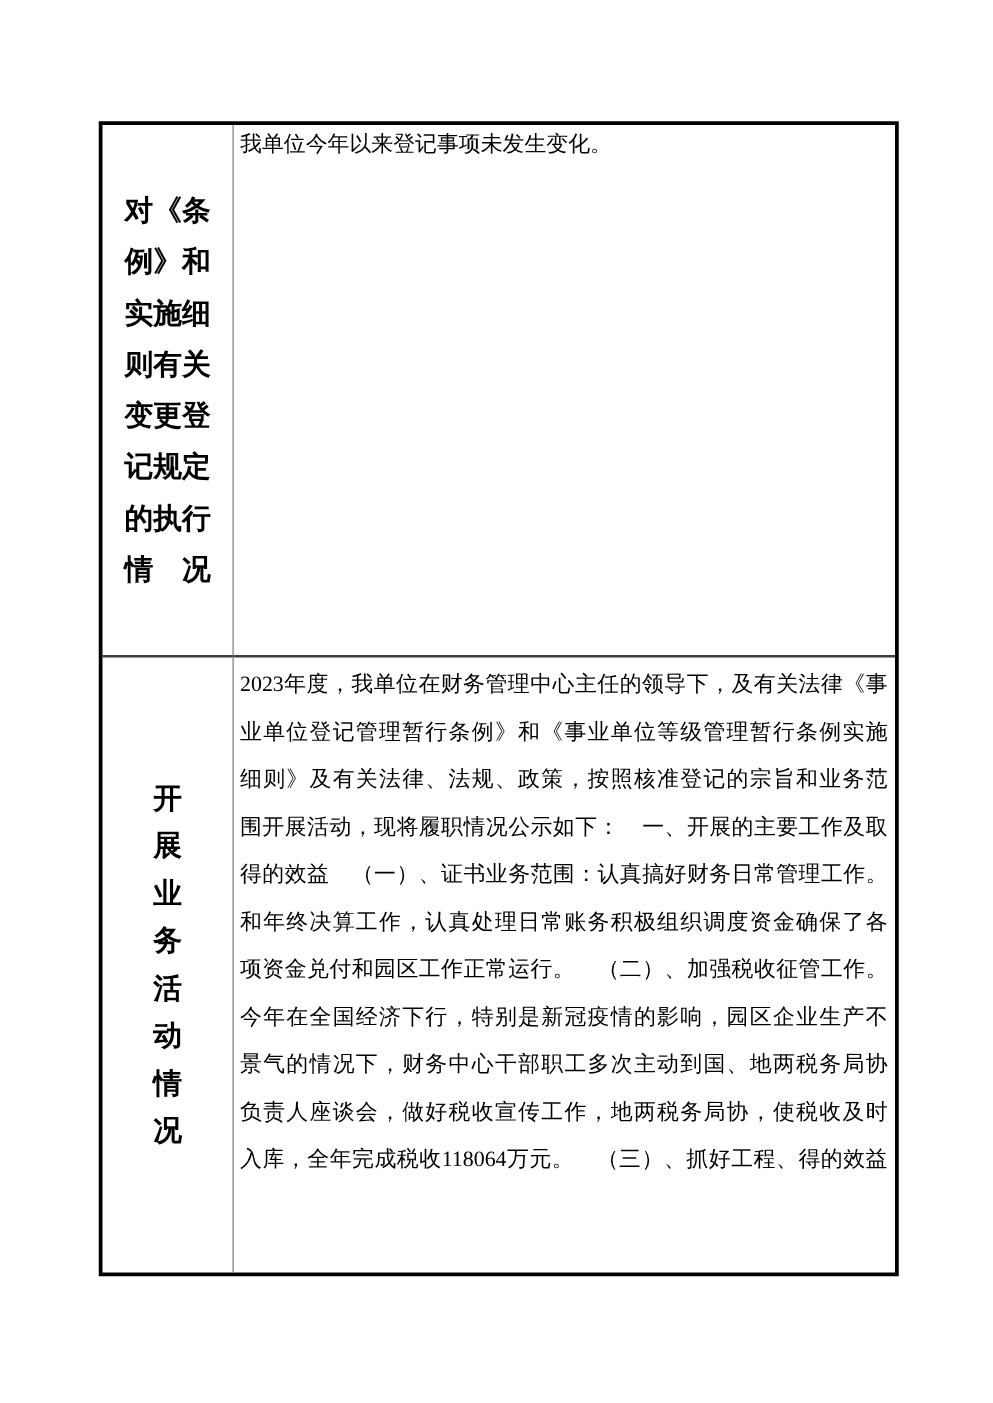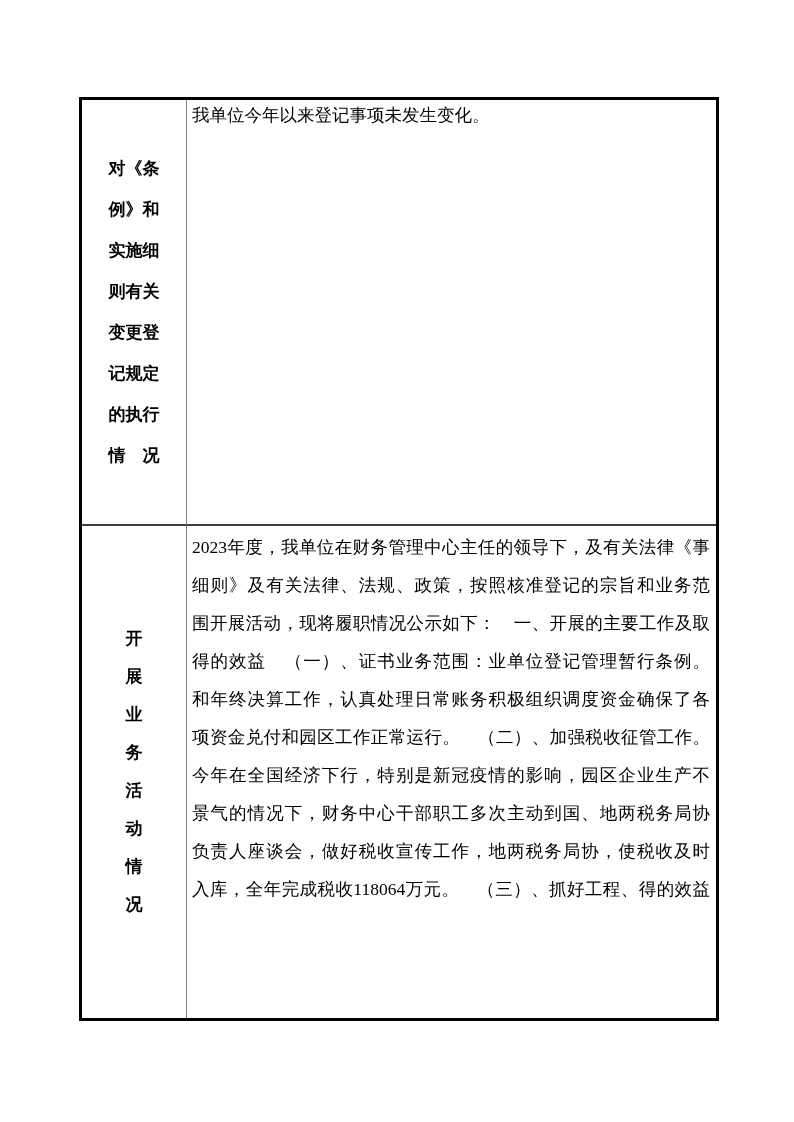--- a/index.html
+++ b/index.html
@@ -25,21 +25,21 @@
     grid-template-rows: 426px 1fr;
   }
   .cell { overflow: hidden; }
   .hdr-cell {
     border-right: 1px solid #808080;
     display: flex;
     flex-direction: column;
     justify-content: center;
     align-items: center;
     font-weight: bold;
-    font-size: 17px;
+    font-size: 23px;
   }
   .row-1 { border-bottom: 2px solid #3d3d3d; font-family: Liberation Serif, serif; }
   .hdr-line { line-height: 41px; white-space: pre; }
   .hdr-cell.second .hdr-line { line-height: 38px; }
   .body-cell {
     padding: 2px 6px 0 5px;
     font-size: 17.5px;
   }
   .body-cell.first .body-line {
     line-height: 26px;
@@ -80,23 +80,24 @@
       <div class="hdr-line">业</div>
       <div class="hdr-line">务</div>
       <div class="hdr-line">活</div>
       <div class="hdr-line">动</div>
       <div class="hdr-line">情</div>
       <div class="hdr-line">况</div>
     </div>
 
     <div class="cell body-cell second">
       <div class="body-line">2023年度，我单位在财务管理中心主任的领导下，及有关法律《事</div>
+      <div class="body-line">业单位登记管理暂行条例》和《事业单位等级管理暂行条例实施</div>
       <div class="body-line">细则》及有关法律、法规、政策，按照核准登记的宗旨和业务范</div>
       <div class="body-line">围开展活动，现将履职情况公示如下：　一、开展的主要工作及取</div>
-      <div class="body-line">得的效益　（一）、证书业务范围：业单位登记管理暂行条例。</div>
+      <div class="body-line">得的效益　（一）、证书业务范围：认真搞好财务日常管理工作。</div>
       <div class="body-line">和年终决算工作，认真处理日常账务积极组织调度资金确保了各</div>
       <div class="body-line">项资金兑付和园区工作正常运行。　（二）、加强税收征管工作。</div>
       <div class="body-line">今年在全国经济下行，特别是新冠疫情的影响，园区企业生产不</div>
       <div class="body-line">景气的情况下，财务中心干部职工多次主动到国、地两税务局协</div>
       <div class="body-line">负责人座谈会，做好税收宣传工作，地两税务局协，使税收及时</div>
       <div class="body-line">入库，全年完成税收118064万元。　（三）、抓好工程、得的效益</div>
     </div>
 
   </div>
 </div>

